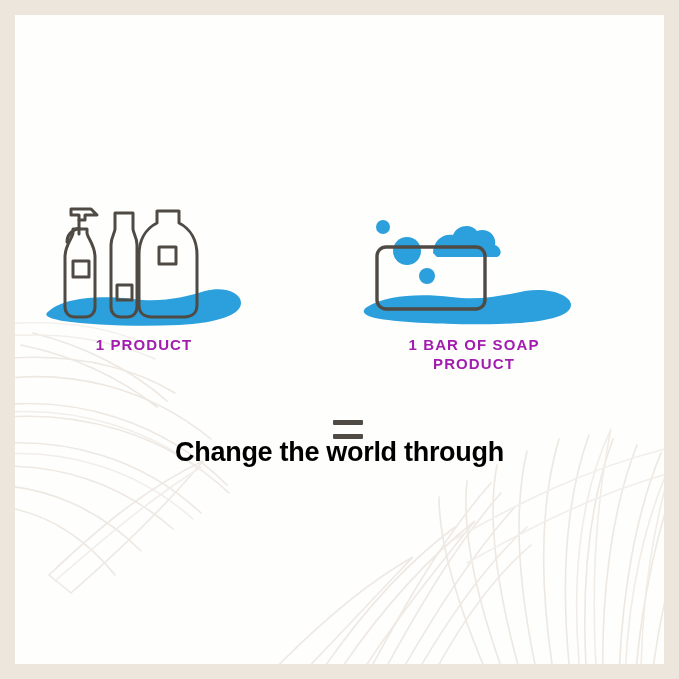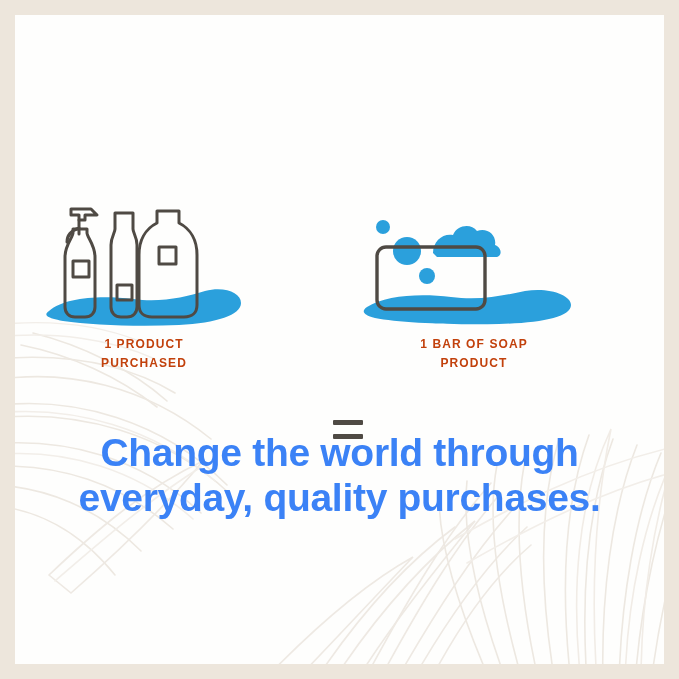--- a/index.html
+++ b/index.html
@@ -59,22 +59,22 @@
     width: 230px;
     height: 150px;
   }
 
   .caption {
     position: absolute;
     left: 0;
     top: 150px;
     width: 230px;
     text-align: center;
-    color: #c2410c;
-    font-size: 12px;
+    color: #a21caf;
+    font-size: 15px;
     font-weight: 600;
     letter-spacing: 1.1px;
     line-height: 19px;
   }
   .caption .l2 { display: block; }
 
   
   .equals {
     position: absolute;
     left: 318px;
@@ -93,22 +93,22 @@
   .equals .bar.b1 { top: 7px; }
   .equals .bar.b2 { top: 21px; }
 
   
   .headline {
     position: absolute;
     left: 0;
     top: 415px;
     width: 649px;
     text-align: center;
-    color: #3b82f6;
-    font-size: 39px;
+    color: #000000;
+    font-size: 27px;
     font-weight: 700;
     line-height: 45px;
     letter-spacing: -0.3px;
   }
   .headline .line { display: block; }
 </style>
 </head>
 <body>
 
 <div id="poster">
@@ -200,21 +200,20 @@
             <rect x="88" y="100" width="15" height="15"></rect>
 
             <path d="M128 26 L 150 26 L 150 38 C 162 44, 168 56, 168 70
                      L 168 120 C 168 128, 163 132, 155 132 L 123 132
                      C 115 132, 110 128, 110 120 L 110 70 C 110 56, 116 44, 128 38 Z"></path>
             <rect x="130" y="62" width="17" height="17"></rect>
           </g>
         </svg>
         <div class="caption">
           <span class="l1">1 PRODUCT</span>
-          <span class="l2">PURCHASED</span>
         </div>
       </div>
 
       <div class="equals">
         <span class="bar b1"></span>
         <span class="bar b2"></span>
       </div>
 
       <div class="icon-block right">
         <svg class="art" viewBox="0 0 230 150" xmlns="http://www.w3.org/2000/svg" aria-hidden="true">
@@ -234,17 +233,16 @@
         </svg>
         <div class="caption">
           <span class="l1">1 BAR OF SOAP</span>
           <span class="l2">PRODUCT</span>
         </div>
       </div>
     </div>
 
     <div class="headline">
       <span class="line">Change the world through</span>
-      <span class="line">everyday, quality purchases.</span>
     </div>
 
   </div>
 </div>
 
 </body></html>

